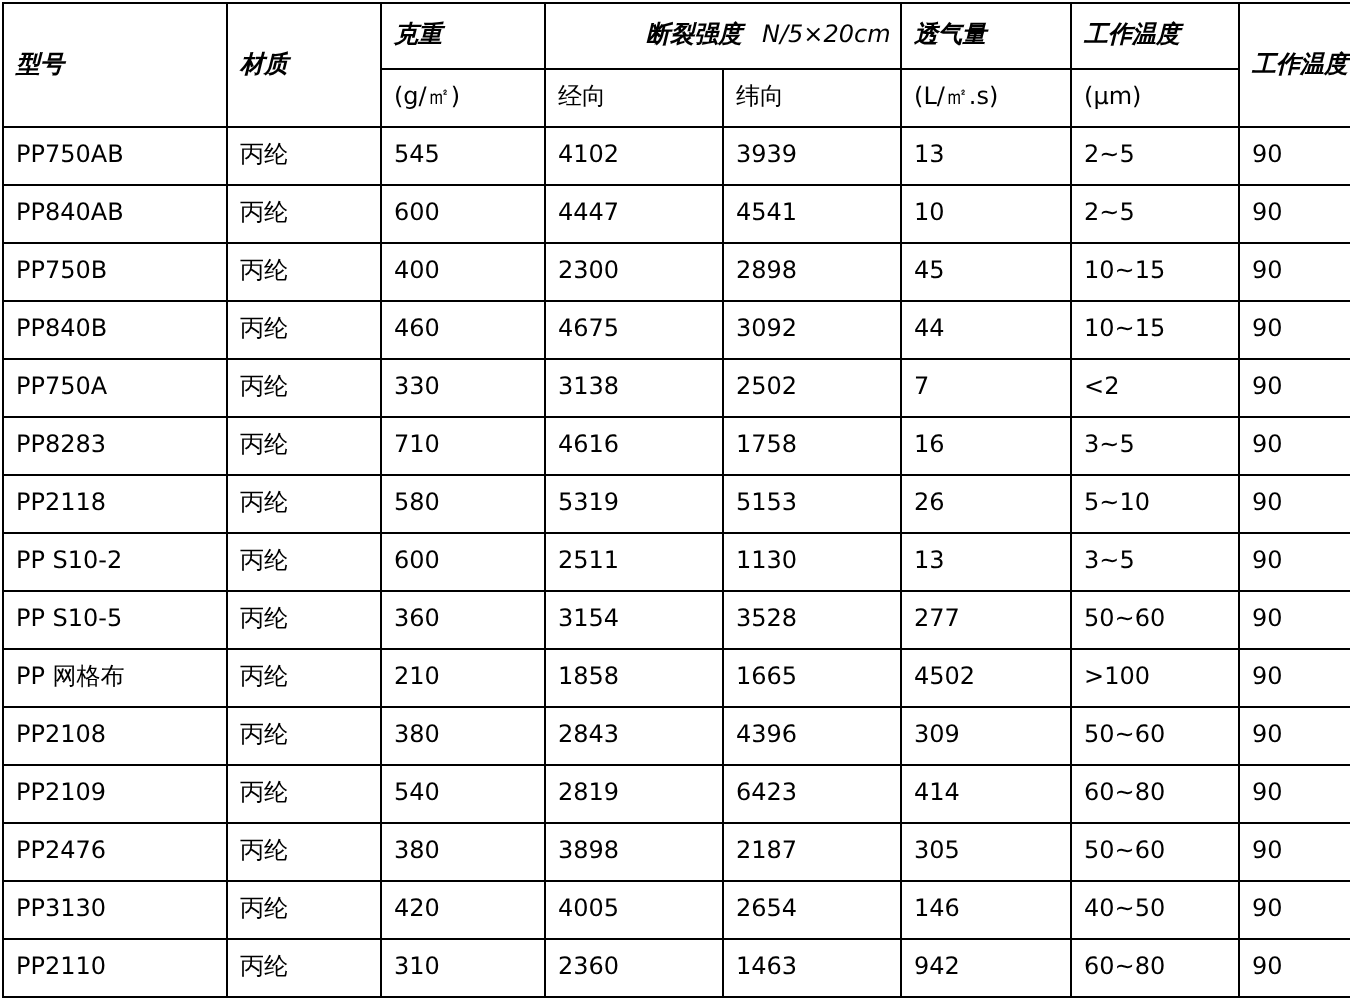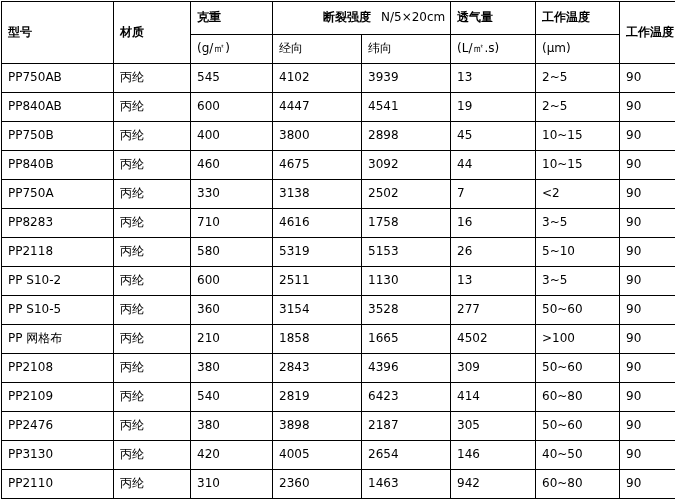--- a/index.html
+++ b/index.html
@@ -28,20 +28,21 @@
     padding: 3px 6px;
     line-height: 1.15;
     white-space: nowrap;
     overflow: hidden;
   }
   #spec-table thead td {
     font-weight: bold;
   }
   .hdr-row1 td {
     height: 26px;
+    font-style: italic;
   }
   .hdr-row2 td {
     height: 22px;
     font-weight: normal !important;
   }
   tbody tr td {
     height: 22px;
   }
   .sub-unit {
     font-weight: normal;
@@ -109,29 +110,29 @@
         <td>13</td>
         <td>2~5</td>
         <td>90</td>
       </tr>
       <tr>
         <td>PP840AB</td>
         <td>丙纶</td>
         <td>600</td>
         <td>4447</td>
         <td>4541</td>
-        <td>19</td>
+        <td>10</td>
         <td>2~5</td>
         <td>90</td>
       </tr>
       <tr>
         <td>PP750B</td>
         <td>丙纶</td>
         <td>400</td>
-        <td>3800</td>
+        <td>2300</td>
         <td>2898</td>
         <td>45</td>
         <td>10~15</td>
         <td>90</td>
       </tr>
       <tr>
         <td>PP840B</td>
         <td>丙纶</td>
         <td>460</td>
         <td>4675</td>

